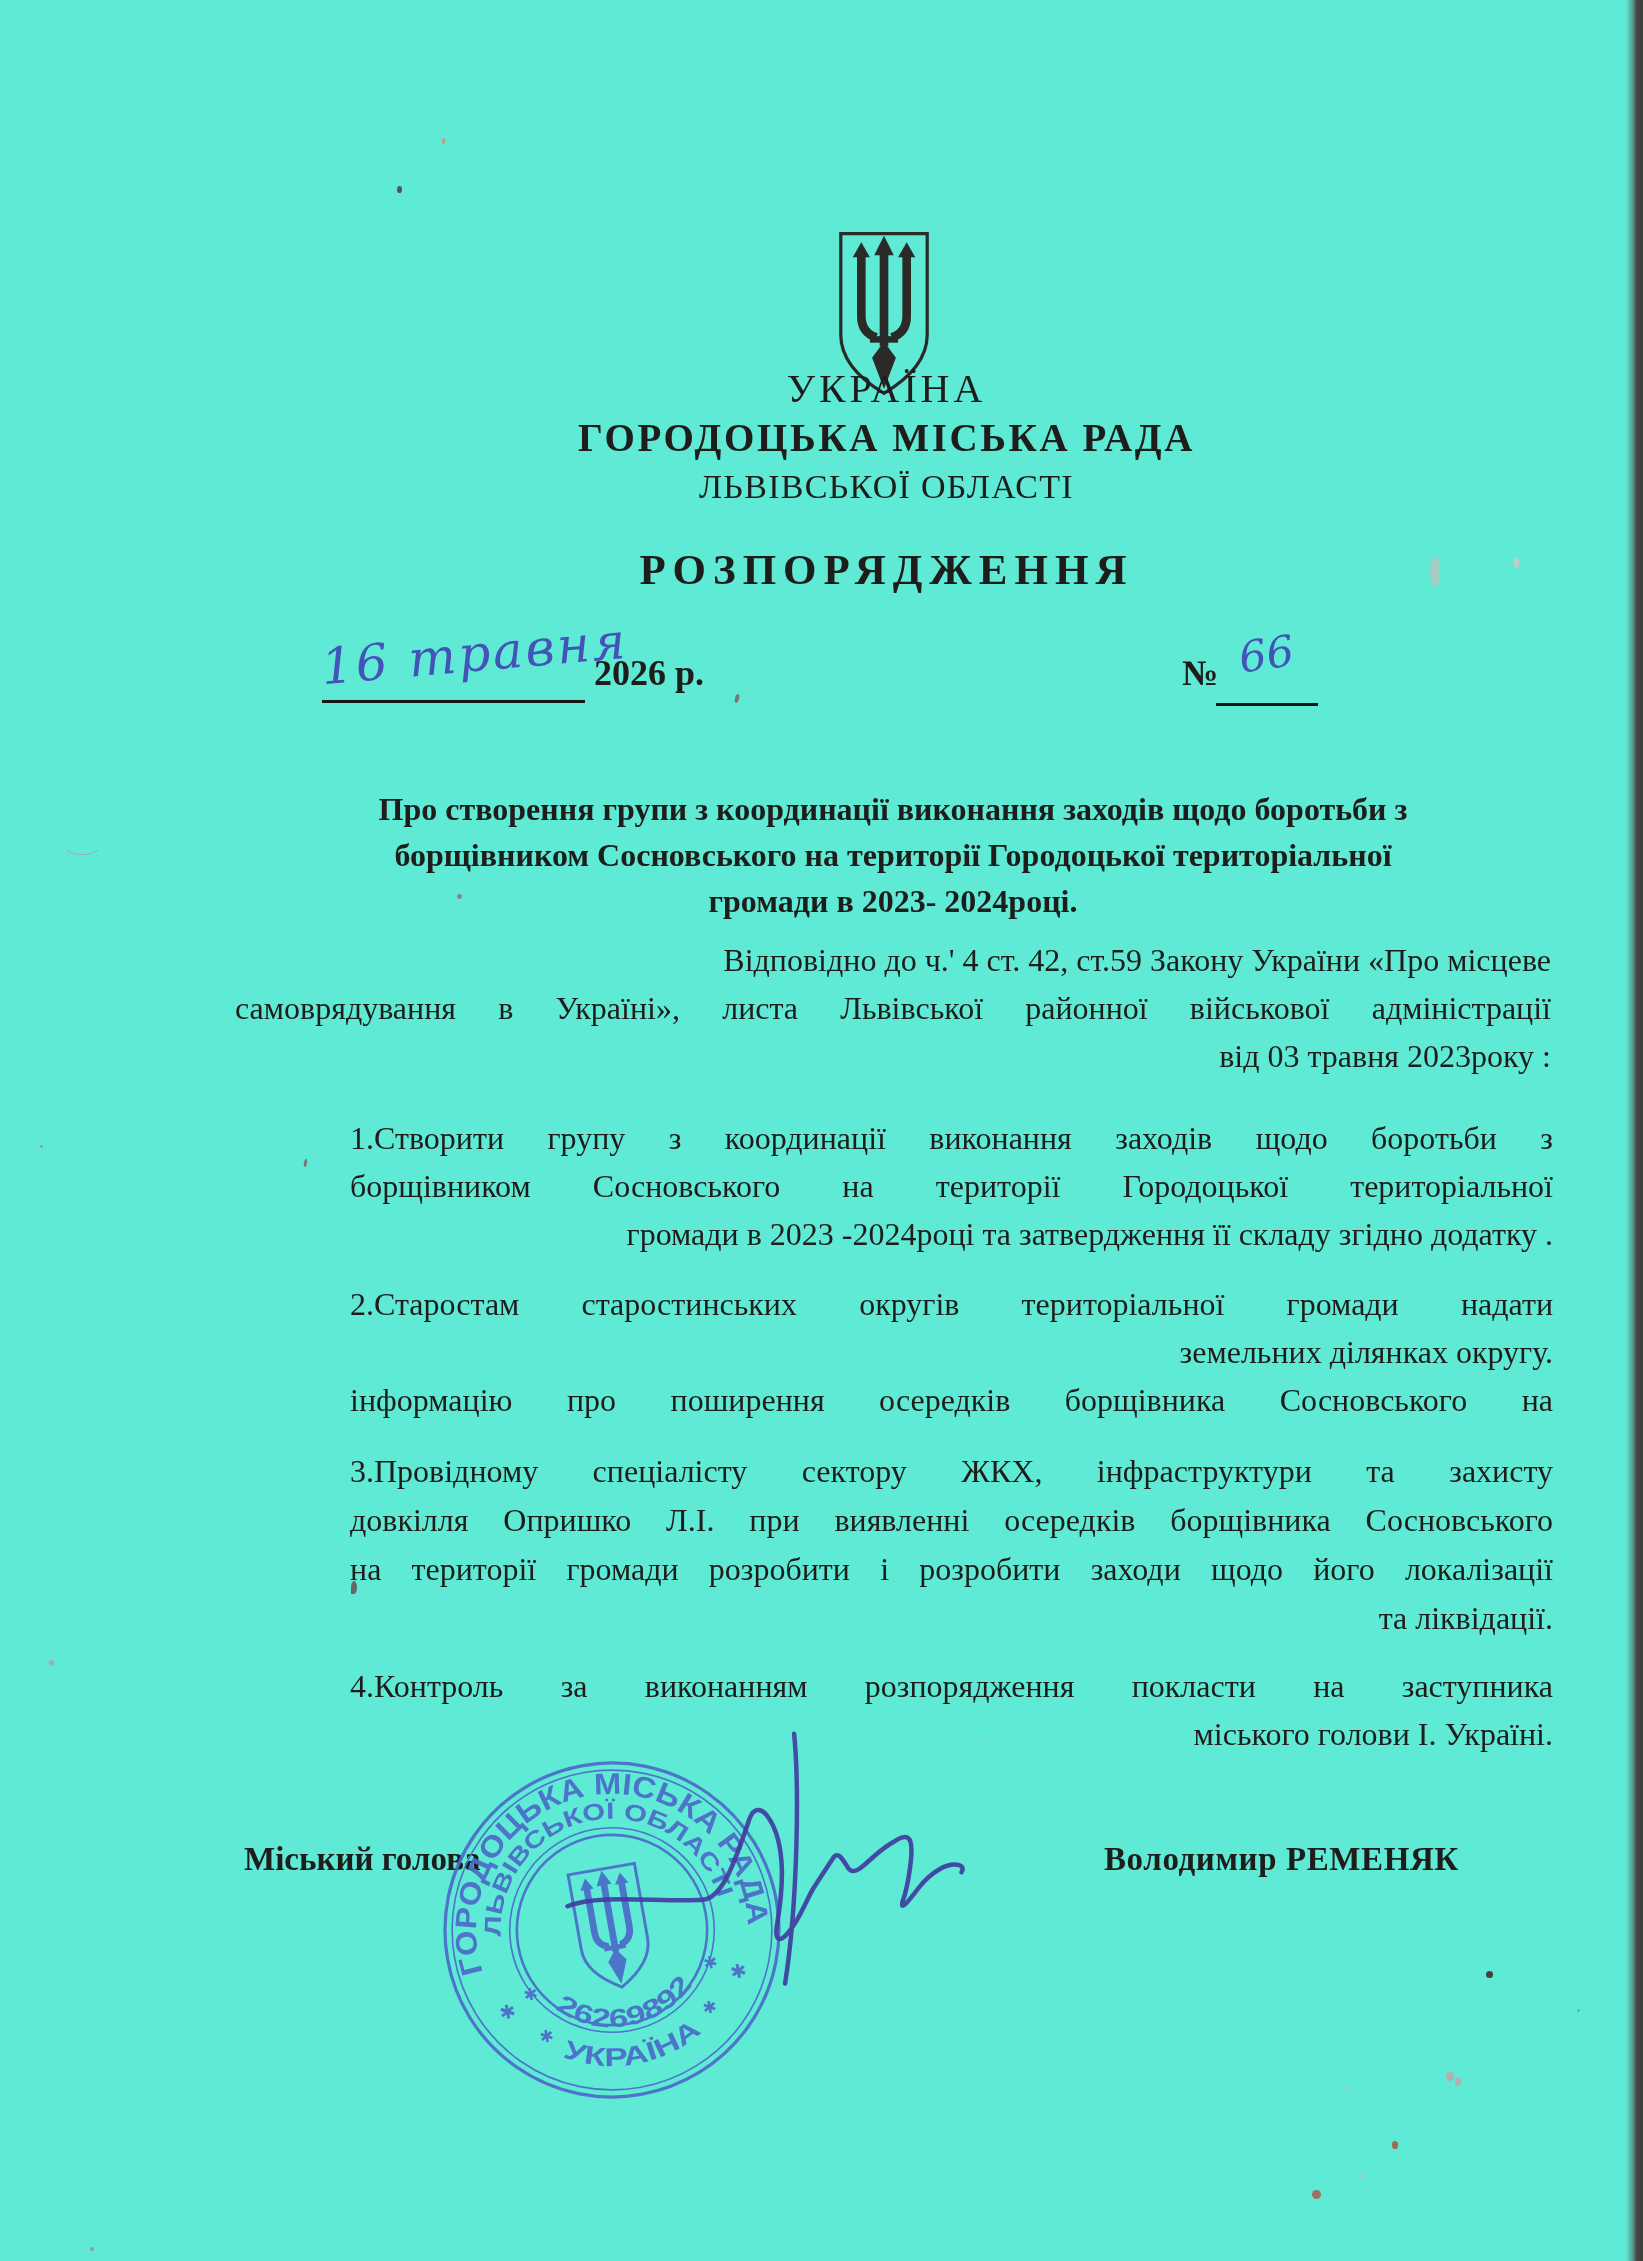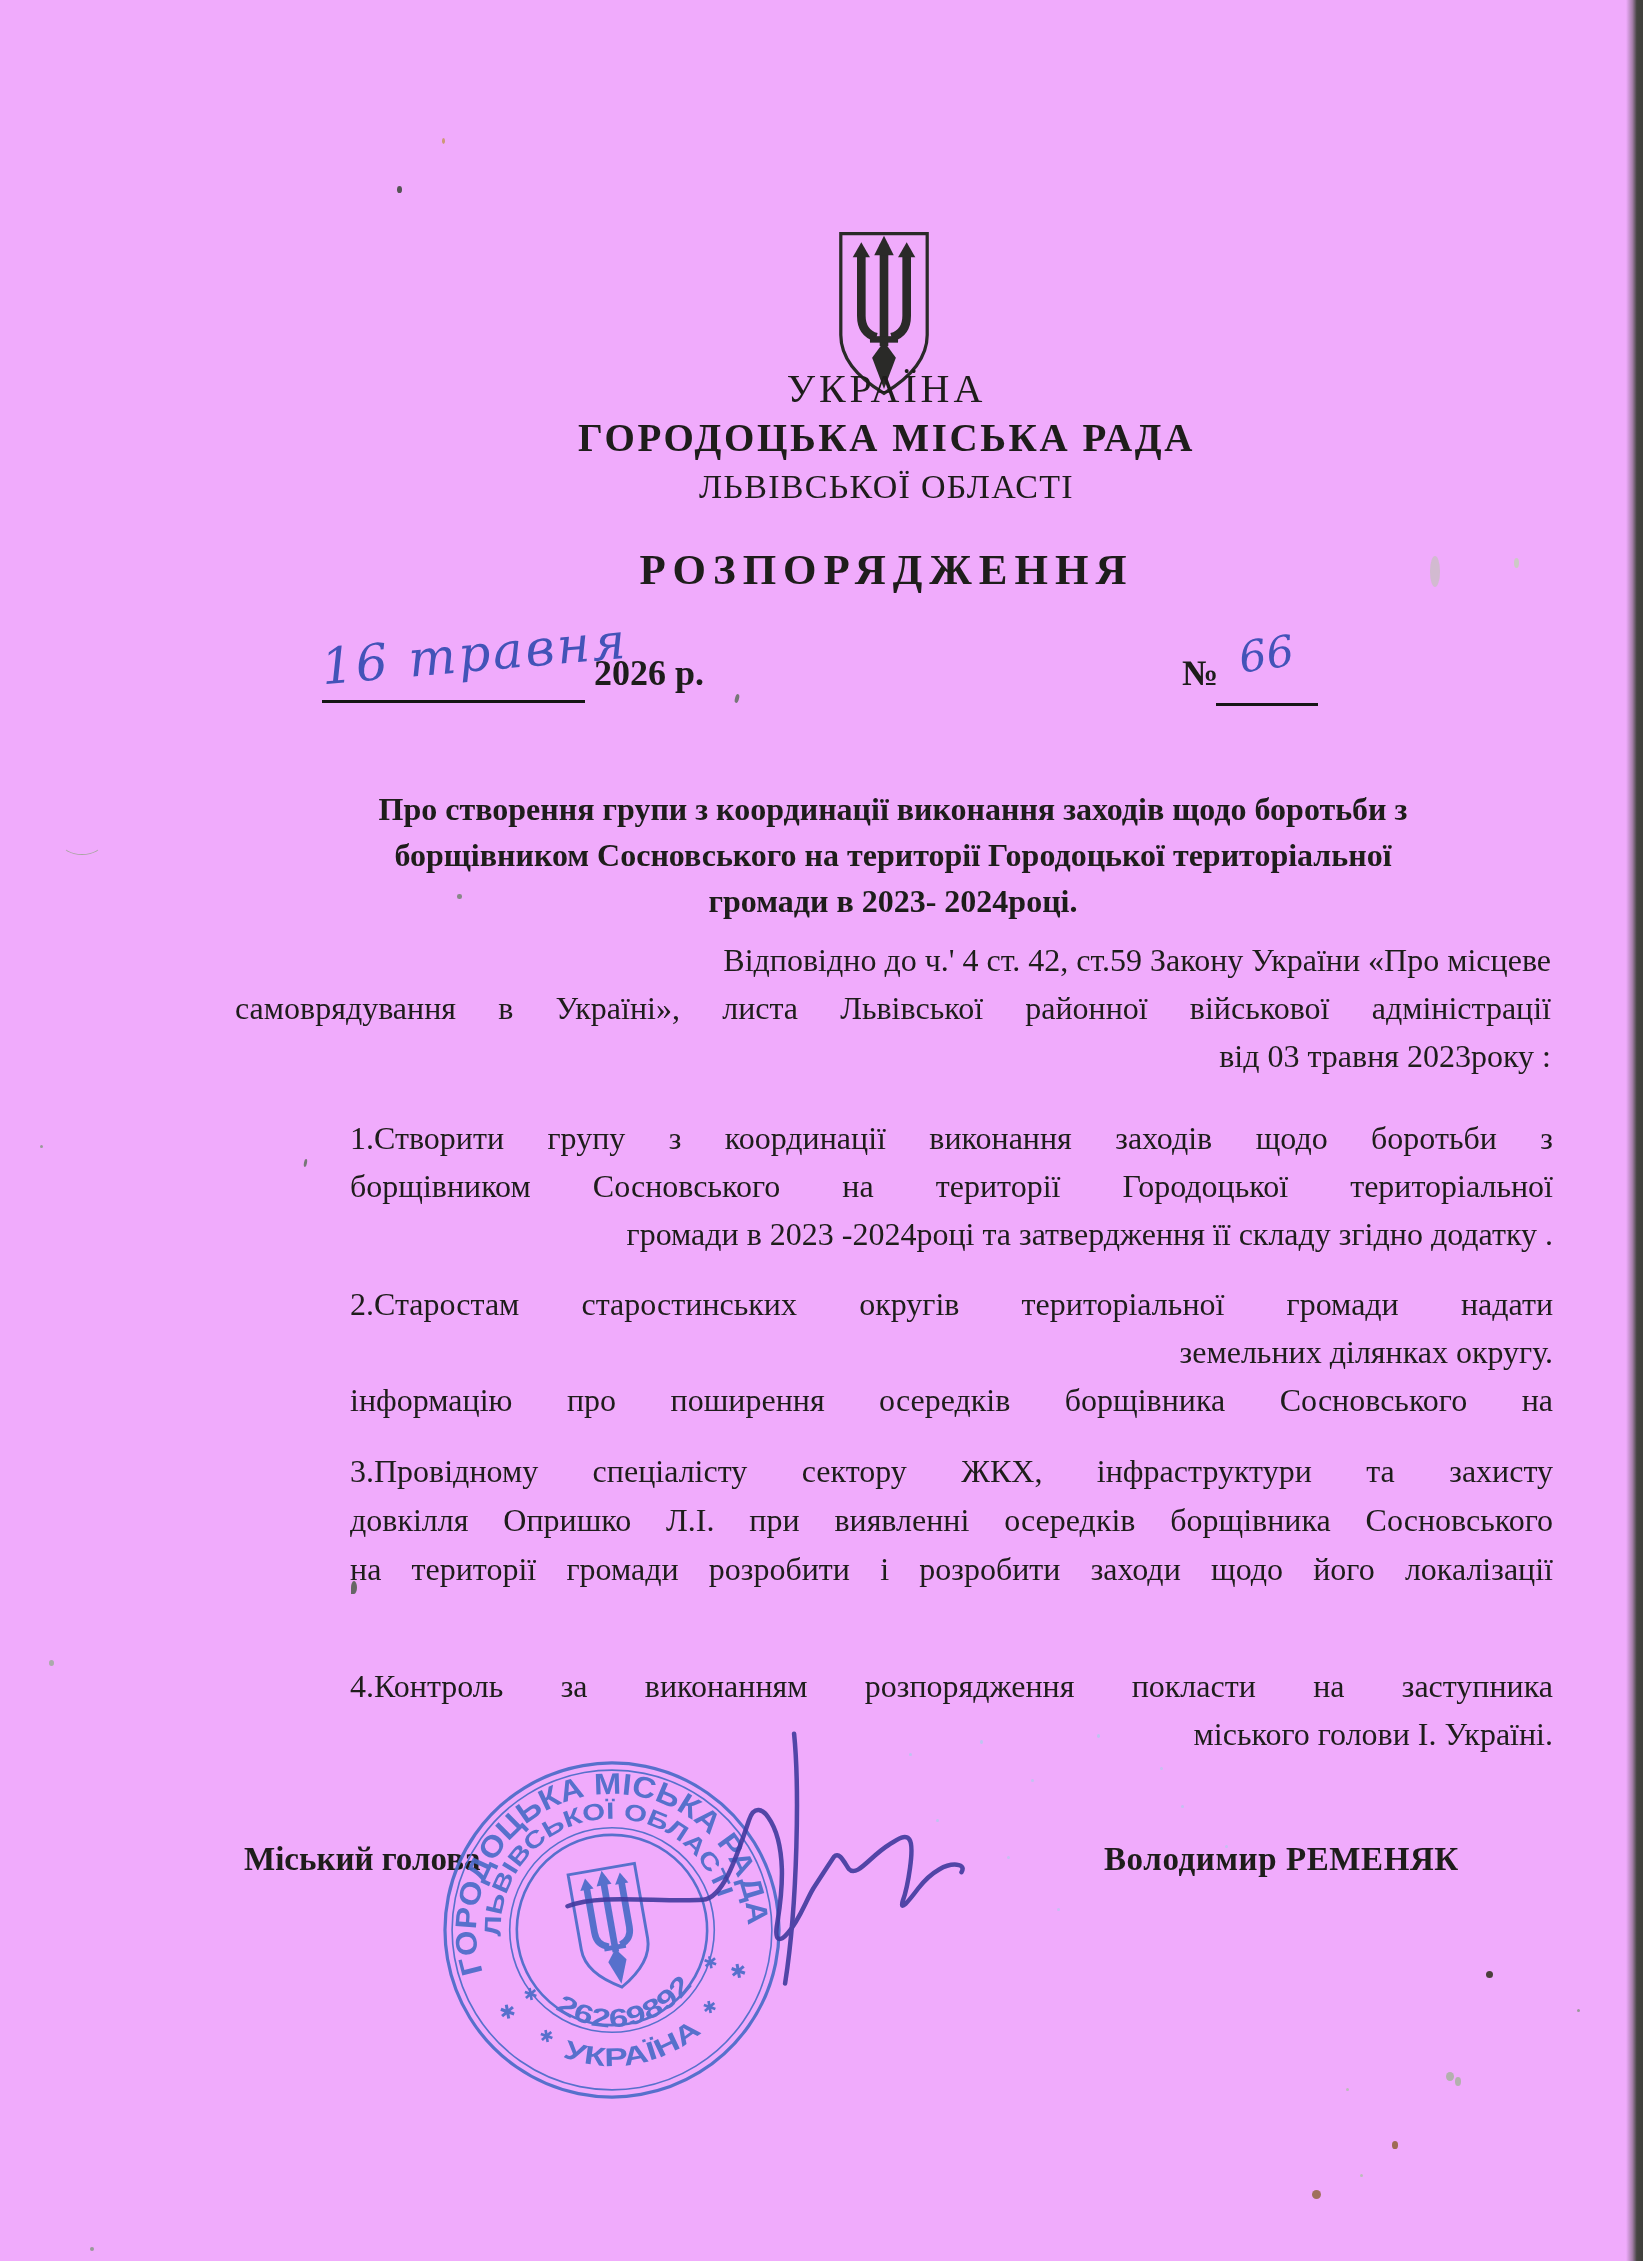--- a/index.html
+++ b/index.html
@@ -1,19 +1,19 @@
 <!DOCTYPE html>
 <html lang="uk" style="font-size:10.3px"><head>
 <meta charset="utf-8">
 <style>
   html,body{margin:0;padding:0;background:#888;}
   .page{
     position:relative;
     width:1644px;height:2261px;
-    background:#f0abfc;
+    background:#5eead4;
     overflow:hidden;
     font-family:"Liberation Serif","DejaVu Serif",serif;
     color:#1e1d1b;
   }
   
   .hdr{position:absolute;left:129px;width:1515px;text-align:center;}
   .hdr-country{top:365px;font-size:40px;letter-spacing:3.9px;}
   .hdr-council{top:415px;font-size:39px;font-weight:bold;letter-spacing:2.6px;}
   .hdr-region{top:468px;font-size:34px;letter-spacing:1.3px;}
   .hdr-doctype{top:545px;font-size:43px;font-weight:bold;letter-spacing:7px;}
@@ -115,20 +115,21 @@
     </div>
   <div class="para" id="item2">
       <div class="tline jline">2.Старостам старостинських округів територіальної громади  надати</div>
       <div class="tline">земельних ділянках округу.</div>
       <div class="tline jline">інформацію про поширення осередків борщівника Сосновського на</div>
     </div>
   <div class="para" id="item3">
       <div class="tline jline">3.Провідному спеціалісту сектору ЖКХ, інфраструктури та захисту</div>
       <div class="tline jline">довкілля Опришко Л.І. при виявленні осередків борщівника Сосновського</div>
       <div class="tline jline">на території громади розробити і розробити заходи щодо його локалізації</div>
+      <div class="tline">та ліквідації.</div>
     </div>
   <div class="para" id="item4">
       <div class="tline jline">4.Контроль за виконанням розпорядження покласти на заступника</div>
       <div class="tline">міського голови І. Україні.</div>
     </div>
 
   <div class="sig-pos">Міський голова</div>
   <div class="sig-name">Володимир РЕМЕНЯК</div>
 
   <svg class="stamp" viewBox="0 0 550 550">

